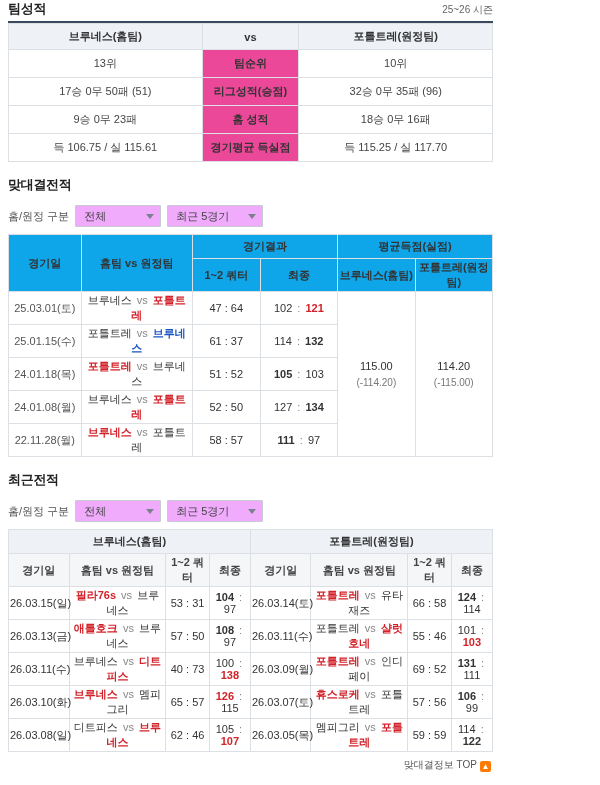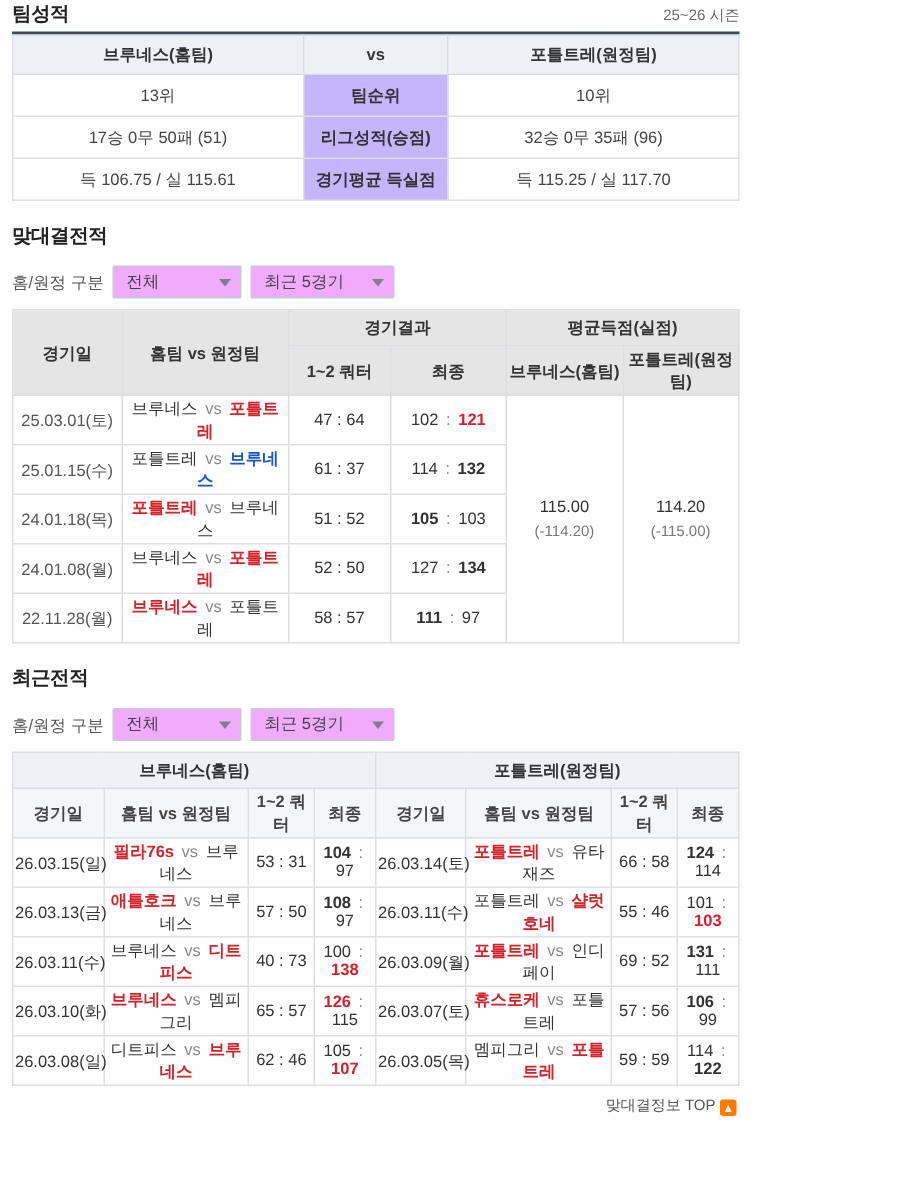--- a/index.html
+++ b/index.html
@@ -23,21 +23,21 @@
   .sec-title { font-size: 13px; font-weight: bold; color: #222; letter-spacing: -0.3px; }
   .sec-right { font-size: 10px; color: #666; padding-bottom: 1px; }
 
   
   table { border-collapse: collapse; width: 100%; table-layout: fixed; }
   td, th { border: 1px solid #dcdfe3; text-align: center; vertical-align: middle; font-weight: normal; }
 
   
   .team-tbl td { height: 28px; font-size: 11px; }
   .team-tbl .hdr td { background: #eef1f6; font-weight: bold; color: #333; height: 26px; }
-  .team-tbl .mid { background: #c4b5fd; font-weight: bold; }
+  .team-tbl .mid { background: #ec4899; font-weight: bold; }
   .team-tbl .val { color: #444; }
 
   
   .filter-row {
     display: flex; align-items: center; justify-content: flex-start;
     gap: 6px; margin-top: 10px; margin-bottom: 6px; height: 24px;
   }
   .filter-label { font-size: 11px; color: #555; }
   .sel {
     position: relative; display: inline-block;
@@ -47,21 +47,21 @@
     border-radius: 1px;
   }
   .sel .caret {
     position: absolute; right: 6px; top: 50%; margin-top: -2px;
     width: 0; height: 0; border-left: 4px solid transparent;
     border-right: 4px solid transparent; border-top: 5px solid #7b818a;
   }
 
   
   .h2h-tbl td { height: 30px; font-size: 11px; }
-  .h2h-tbl thead td { background: #e5e5e5; font-weight: bold; color: #333; height: 24px; }
+  .h2h-tbl thead td { background: #0ea5e9; font-weight: bold; color: #333; height: 24px; }
   .h2h-tbl .date { color: #555; }
   .red { color: #d3222a; font-weight: bold; }
   .blue { color: #1a55c4; font-weight: bold; }
   .bold { font-weight: bold; margin-top: 20px; }
   .avg { font-size: 11px; line-height: 1.5; color: #333; }
   .avg .sub { color: #777; font-size: 10px; }
   .rec-tbl td { height: 28px; font-size: 11px; }
   .rec-tbl .toprow td { background: #eef1f6; font-weight: bold; height: 24px; }
   .rec-tbl .sub td { background: #f5f6f8; font-weight: bold; color: #444; height: 24px; }
   .vs-sep { color: #888; font-weight: normal; padding: 0 2px; }
@@ -101,20 +101,25 @@
       </tr>
       <tr>
         <td class="val">13위</td>
         <td class="mid">팀순위</td>
         <td class="val">10위</td>
       </tr>
       <tr>
         <td class="val">17승 0무 50패 (51)</td>
         <td class="mid">리그성적(승점)</td>
         <td class="val">32승 0무 35패 (96)</td>
+      </tr>
+      <tr>
+        <td class="val">9승 0무 23패</td>
+        <td class="mid">홈 성적</td>
+        <td class="val">18승 0무 16패</td>
       </tr>
       <tr>
         <td class="val">득 106.75 / 실 115.61</td>
         <td class="mid">경기평균 득실점</td>
         <td class="val">득 115.25 / 실 117.70</td>
       </tr>
     </tbody>
   </table>
 
   <div style="height:14px"></div>

